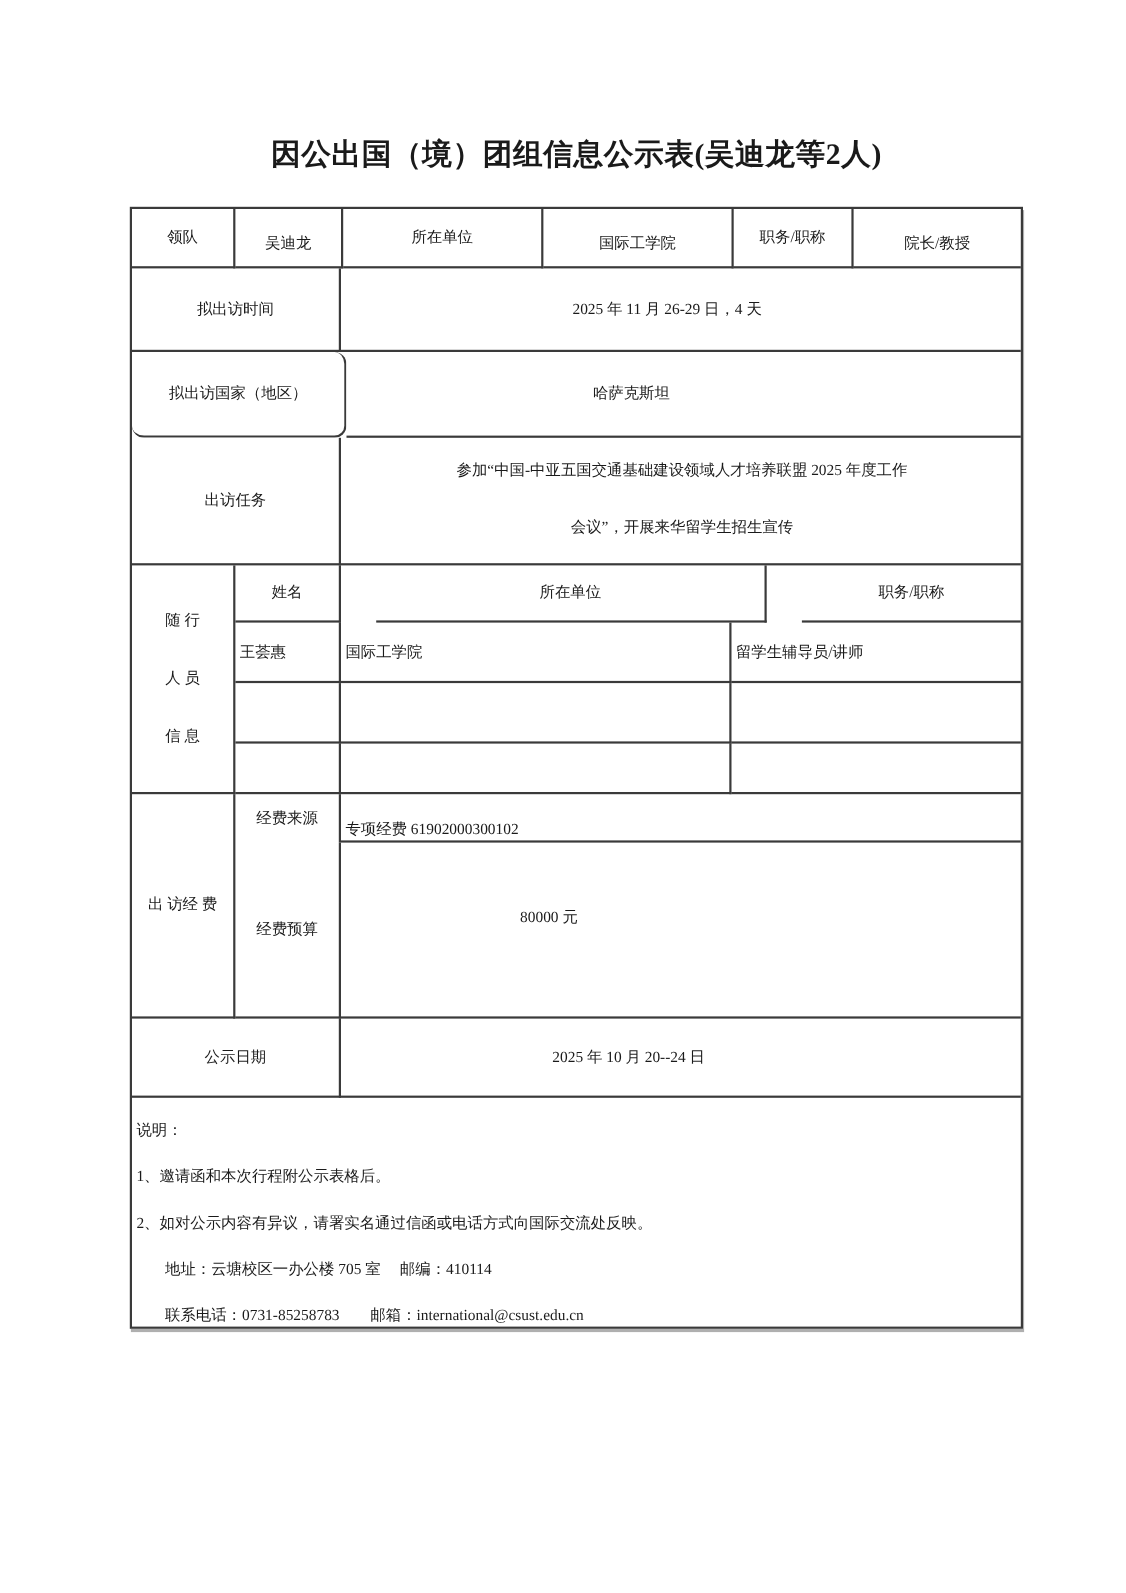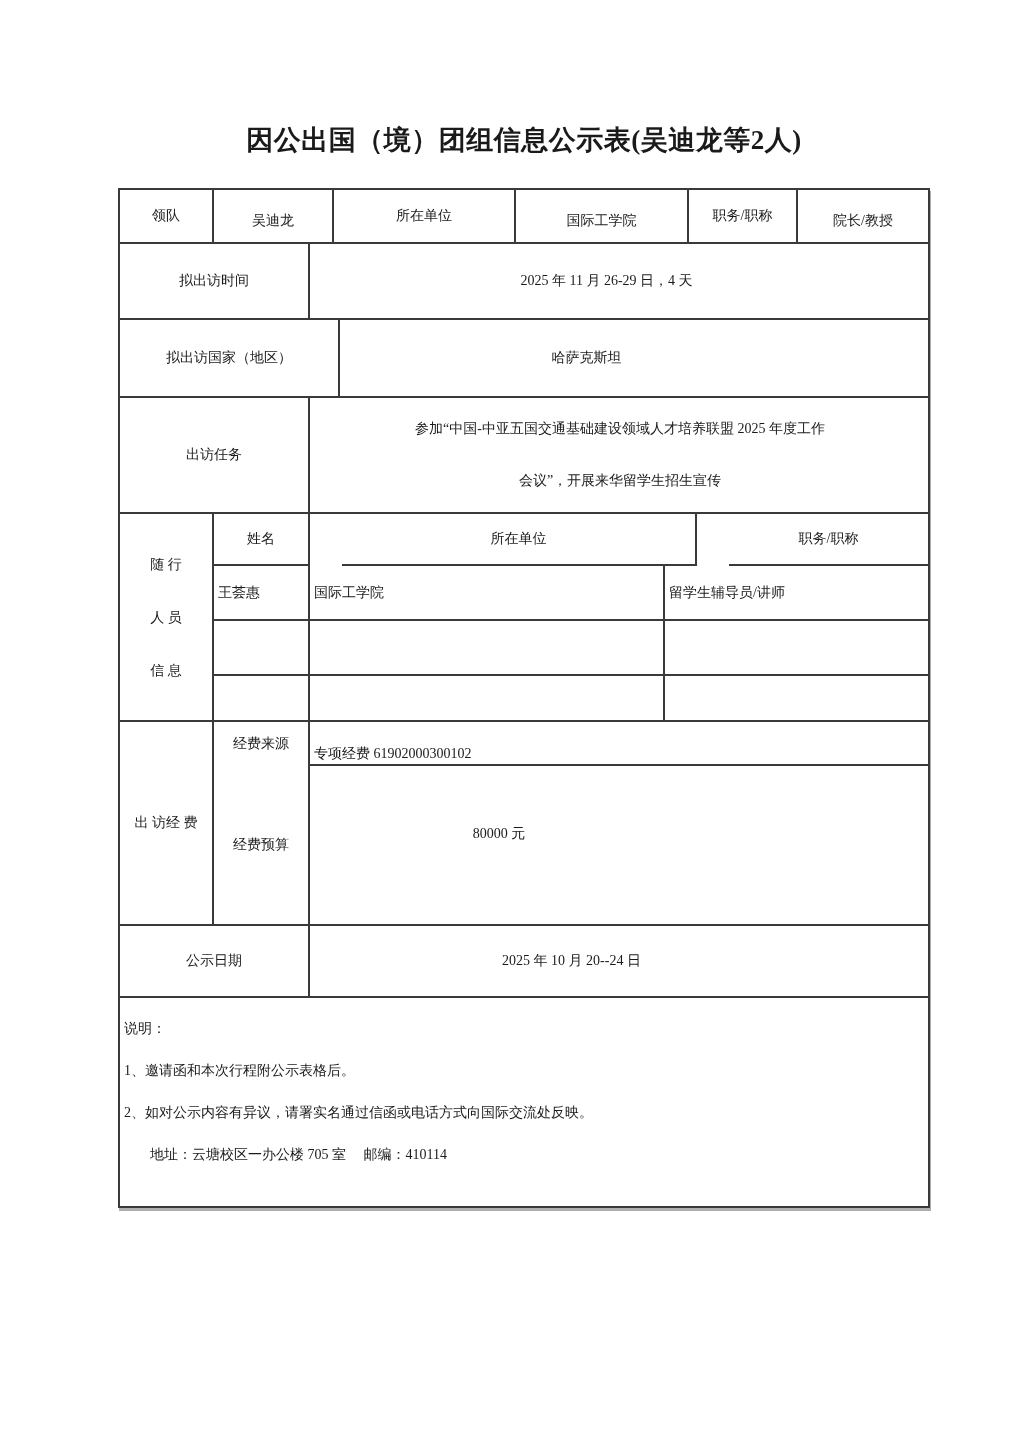--- a/index.html
+++ b/index.html
@@ -60,34 +60,34 @@
 </style>
 </head>
 <body>
 
 <div class="doc-title">因公出国（境）团组信息公示表(吴迪龙等2人)</div>
 
 <div class="sheet">
 
   <div class="row" style="height:54px;">
     <div class="cell br bb" style="width:94px;">领队</div>
-    <div class="cell br bb val-low" style="width:120px;">吴迪龙</div>
+    <div class="cell br bb val-low" style="width:98px;">吴迪龙</div>
     <div class="cell br bb" style="width:182px;">所在单位</div>
     <div class="cell br bb val-low" style="width:173px;">国际工学院</div>
     <div class="cell br bb" style="width:109px;">职务/职称</div>
     <div class="cell bb grow val-low">院长/教授</div>
   </div>
 
   <div class="row" style="height:76px;">
     <div class="cell br bb" style="width:190px;">拟出访时间</div>
     <div class="cell bb grow time-val">2025 年 11 月 26-29 日，4 天</div>
   </div>
 
   <div class="row" style="height:78px;">
-    <div class="cell br bb" style="width:220px;">拟出访国家（地区）</div>
+    <div class="cell br bb" style="width:195px;border-radius:11px;">拟出访国家（地区）</div>
     <div class="cell bb grow country-val">哈萨克斯坦</div>
   </div>
 
   <div class="row" style="height:116px;">
     <div class="cell br bb" style="width:190px;">出访任务</div>
     <div class="cell bb grow mission-cell">
       <div>参加“中国-中亚五国交通基础建设领域人才培养联盟 2025 年度工作</div>
       <div>会议”，开展来华留学生招生宣传</div>
     </div>
   </div>
@@ -143,16 +143,17 @@
     <div class="cell br bb" style="width:190px;">公示日期</div>
     <div class="cell bb grow date-val">2025 年 10 月 20--24 日</div>
   </div>
 
   <div class="row grow">
     <div class="notes grow">
       <div>说明：</div>
       <div>1、邀请函和本次行程附公示表格后。</div>
       <div>2、如对公示内容有异议，请署实名通过信函或电话方式向国际交流处反映。</div>
       <div class="indent">地址：云塘校区一办公楼 705 室　 邮编：410114</div>
+      <div class="indent">联系电话：0731-85258783　　邮箱：international@csust.edu.cn</div>
     </div>
   </div>
 
 </div>
 
 </body></html>

